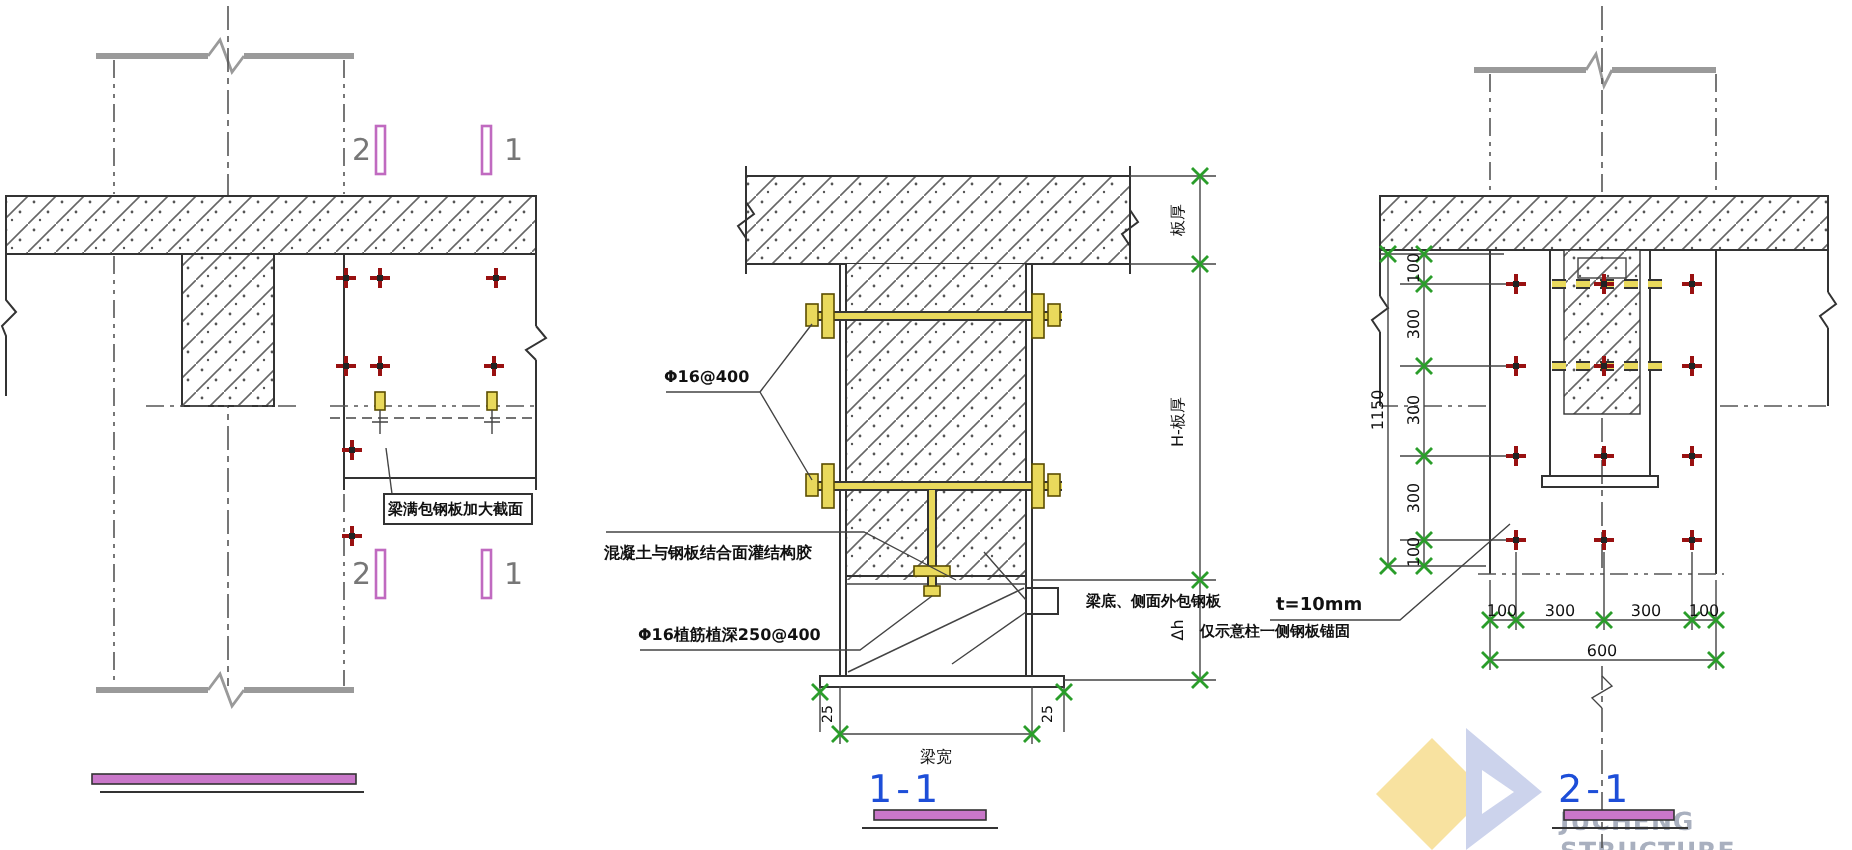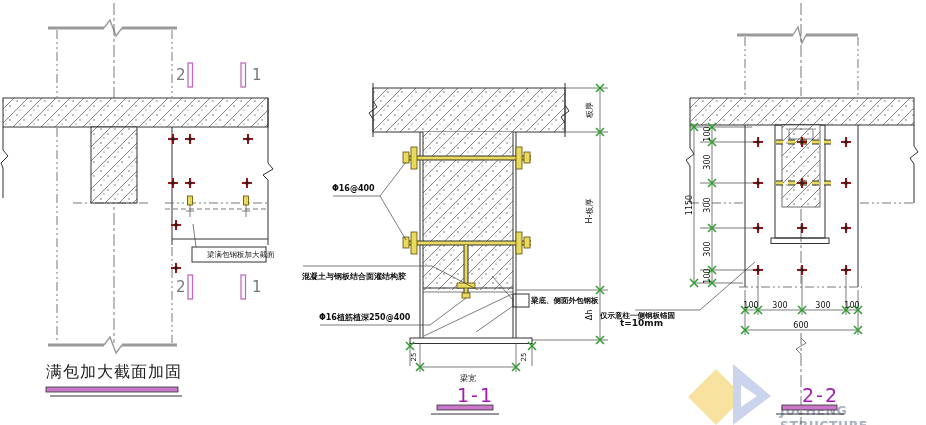--- a/index.html
+++ b/index.html
@@ -17,21 +17,21 @@
   .yel{fill:#e9d95c;stroke:#5a4d00;stroke-width:.8;}
   .gray3{stroke:#9a9a9a;stroke-width:3;fill:none;}
   .grayz{stroke:#9a9a9a;stroke-width:1.4;fill:none;}
   
   .lbl{position:absolute;font-size:8px;color:#111;white-space:nowrap;line-height:1.1;z-index:3;font-weight:bold;}
   .sm{font-size:7.5px;}
   .num{position:absolute;font-size:15px;color:#777;z-index:3;}
   .rot{position:absolute;transform:translate(-50%,-50%) rotate(-90deg);white-space:nowrap;
        font-size:8px;color:#111;z-index:3;}
   .dimc{position:absolute;font-size:8px;color:#111;text-align:center;z-index:3;}
-  .viewtitle{position:absolute;font-size:19px;color:#a21caf;letter-spacing:2px;text-align:right;z-index:3;}
+  .viewtitle{position:absolute;font-size:19px;color:#1d4ed8;letter-spacing:2px;text-align:left;z-index:3;}
   .maintitle{position:absolute;font-size:16px;color:#222;letter-spacing:1px;z-index:3;}
   .notebox{position:absolute;font-size:7.5px;color:#111;text-align:center;white-space:nowrap;z-index:3;}
   
   .logo-cn{position:absolute;left:779px;top:364px;font-size:33px;font-weight:bold;
            color:#c5cce0;letter-spacing:3px;z-index:0;}
   .logo-en{position:absolute;left:780px;top:403px;font-size:12.5px;font-weight:bold;
            color:#a9b0bf;letter-spacing:.5px;z-index:0;}
 </style>
 </head>
 <body>
@@ -245,43 +245,42 @@
     <g>
       <rect class="mag" x="46" y="387" width="132" height="5"></rect>
       <line x1="50" y1="396" x2="182" y2="396" stroke="#333" stroke-width="1"></line>
     </g>
   </svg>
 
   <div class="num" style="left:176px;top:66px;">2</div>
   <div class="num" style="left:252px;top:66px;">1</div>
   <div class="num" style="left:176px;top:278px;">2</div>
   <div class="num" style="left:252px;top:278px;">1</div>
-  <div class="notebox" style="left:207px;top:250px;width:60px;">梁满包钢板加大截面</div>
-  <div class="maintitle" style="left:46px;top:362px;">满包加大截面加固</div>
+  <div class="notebox" style="left:194px;top:250px;width:60px;font-weight:bold;">梁满包钢板加大截面</div>
 
   <div class="lbl" style="left:332px;top:185px;">Φ16@400</div>
   <div class="lbl" style="left:302px;top:273px;">混凝土与钢板结合面灌结构胶</div>
   <div class="lbl" style="left:319px;top:314px;">Φ16植筋植深250@400</div>
-  <div class="lbl sm" style="left:531px;top:297px;">梁底、侧面外包钢板</div>
+  <div class="lbl sm" style="left:543px;top:297px;">梁底、侧面外包钢板</div>
   <div class="rot" style="left:589px;top:110px;">板厚</div>
   <div class="rot" style="left:589px;top:211px;">H-板厚</div>
   <div class="rot" style="left:589px;top:315px;">Δh</div>
   <div class="dimc" style="left:453px;top:357px;width:30px;margin-top:16px;">梁宽</div>
   <div class="rot" style="left:414px;top:357px;font-size:7px;">25</div>
   <div class="rot" style="left:524px;top:357px;font-size:7px;">25</div>
   <div class="viewtitle" style="left:434px;top:384px;width:60px;">1-1</div>
 
   <div class="rot" style="left:707px;top:134px;">100</div>
   <div class="rot" style="left:707px;top:162px;">300</div>
   <div class="rot" style="left:707px;top:205px;">300</div>
   <div class="rot" style="left:707px;top:249px;">300</div>
   <div class="rot" style="left:707px;top:276px;">100</div>
   <div class="rot" style="left:689px;top:205px;">1150</div>
   <div class="dimc" style="left:738px;top:301px;width:26px;">100</div>
   <div class="dimc" style="left:767px;top:301px;width:26px;">300</div>
   <div class="dimc" style="left:810px;top:301px;width:26px;">300</div>
   <div class="dimc" style="left:839px;top:301px;width:26px;">100</div>
   <div class="dimc" style="left:788px;top:321px;width:26px;">600</div>
-  <div class="lbl" style="left:620px;top:299px;font-size:9px;margin-top:20px;">t=10mm</div>
+  <div class="lbl" style="left:638px;top:299px;font-size:9px;">t=10mm</div>
   <div class="lbl sm" style="left:600px;top:312px;">仅示意柱一侧钢板锚固</div>
-  <div class="viewtitle" style="left:779px;top:384px;width:60px;">2-2</div>
+  <div class="viewtitle" style="left:779px;top:384px;width:60px;">2-1</div>
 
 </div>
 
 </body></html>

